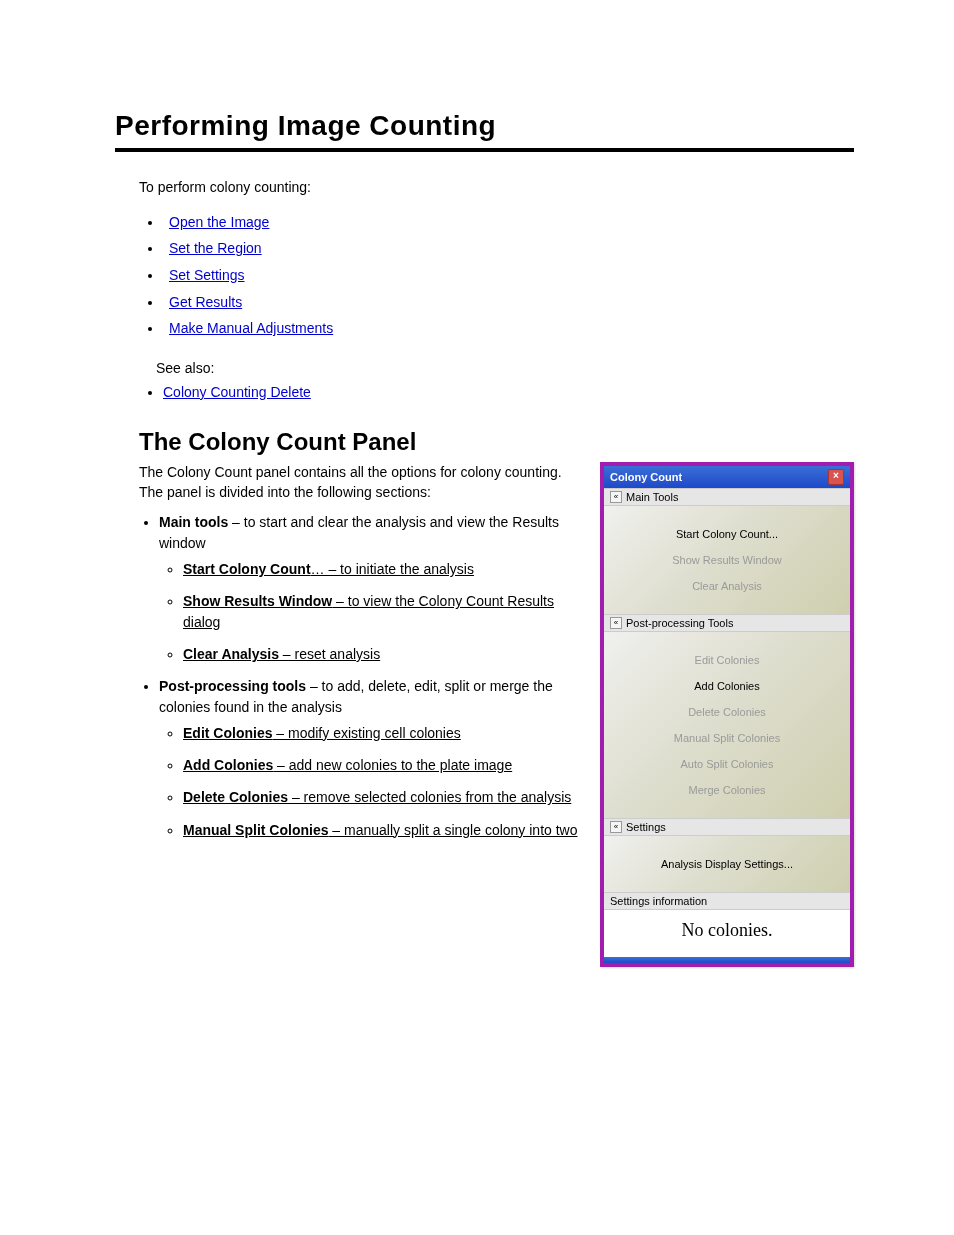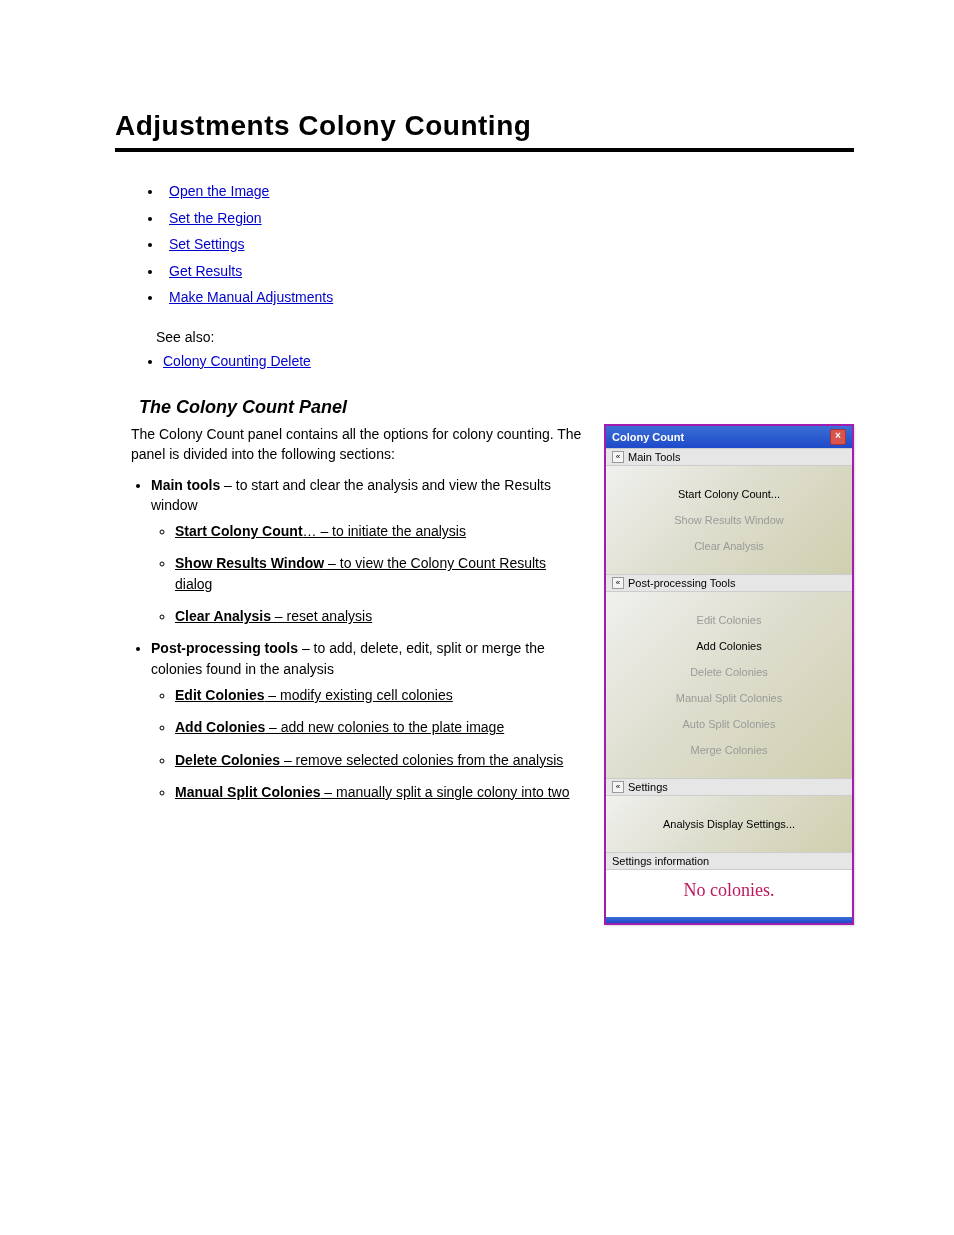--- a/index.html
+++ b/index.html
@@ -45,29 +45,28 @@
     margin: 10px 0 8px 41px;
   }
   ul.seealso {
     margin: 0 0 22px 48px;
     padding: 0;
     list-style: disc;
   }
   h2.sub {
     font-family: "Arial Black", Arial, sans-serif;
     font-weight: 900;
-    font-size: 18px;
+    font-size: 24px;
     margin: 28px 0 6px 24px;
-    font-style: italic;
   }
   .two-col {
     display: flex;
     align-items: flex-start;
     gap: 22px;
-    margin-left: 16px;
+    margin-left: 24px;
   }
   .col-text {
     flex: 1 1 auto;
     line-height: 1.45;
   }
   .col-text p { margin: 0 0 10px 0; }
   ul.level1 {
     margin: 6px 0 0 20px;
     padding: 0;
     list-style: disc;
@@ -79,21 +78,21 @@
     list-style: circle;
     text-decoration: underline;
   }
   ul.level2 > li { margin-bottom: 12px; }
   .b { font-weight: 700; }
 
   
   .panel-shot {
     width: 246px;
     flex: 0 0 246px;
-    border: 2px solid #a21caf;
+    border: 4px solid #a21caf;
     background: #ececec;
     font-size: 11px;
     color: #444;
     box-shadow: 1px 1px 2px rgba(0,0,0,0.15);
   }
   .titlebar {
     background: linear-gradient(to bottom, #3b6fd6, #1e49c9);
     color: #fff;
     font-weight: 700;
     font-size: 11px;
@@ -142,31 +141,32 @@
     font-size: 11px;
   }
   .tool-item.disabled { color: #9a9a9a; }
   .tool-item.enabled  { color: #000; }
   .info-body {
     background: #fff;
     text-align: center;
     padding: 10px 4px 16px 4px;
     font-family: Georgia, "Times New Roman", serif;
     font-size: 18px;
-    color: #be185d;
+    color: #000000;
   }
   .panel-bottom { height:6px; background: linear-gradient(to bottom,#3b6fd6,#1e49c9); }
 </style>
 </head>
 <body>
 
 <div class="page">
-  <h1 class="title">Adjustments Colony Counting</h1>
+  <h1 class="title">Performing Image Counting</h1>
   <hr class="rule">
 
+  <p class="intro">To perform colony counting:</p>
 
   <ul class="links">
     <li><a class="doclink" href="#">Open the Image</a></li>
     <li><a class="doclink" href="#">Set the Region</a></li>
     <li><a class="doclink" href="#">Set Settings</a></li>
     <li><a class="doclink" href="#">Get Results</a></li>
     <li><a class="doclink" href="#">Make Manual Adjustments</a></li>
   </ul>
 
   <p class="seealso-label">See also:</p>

